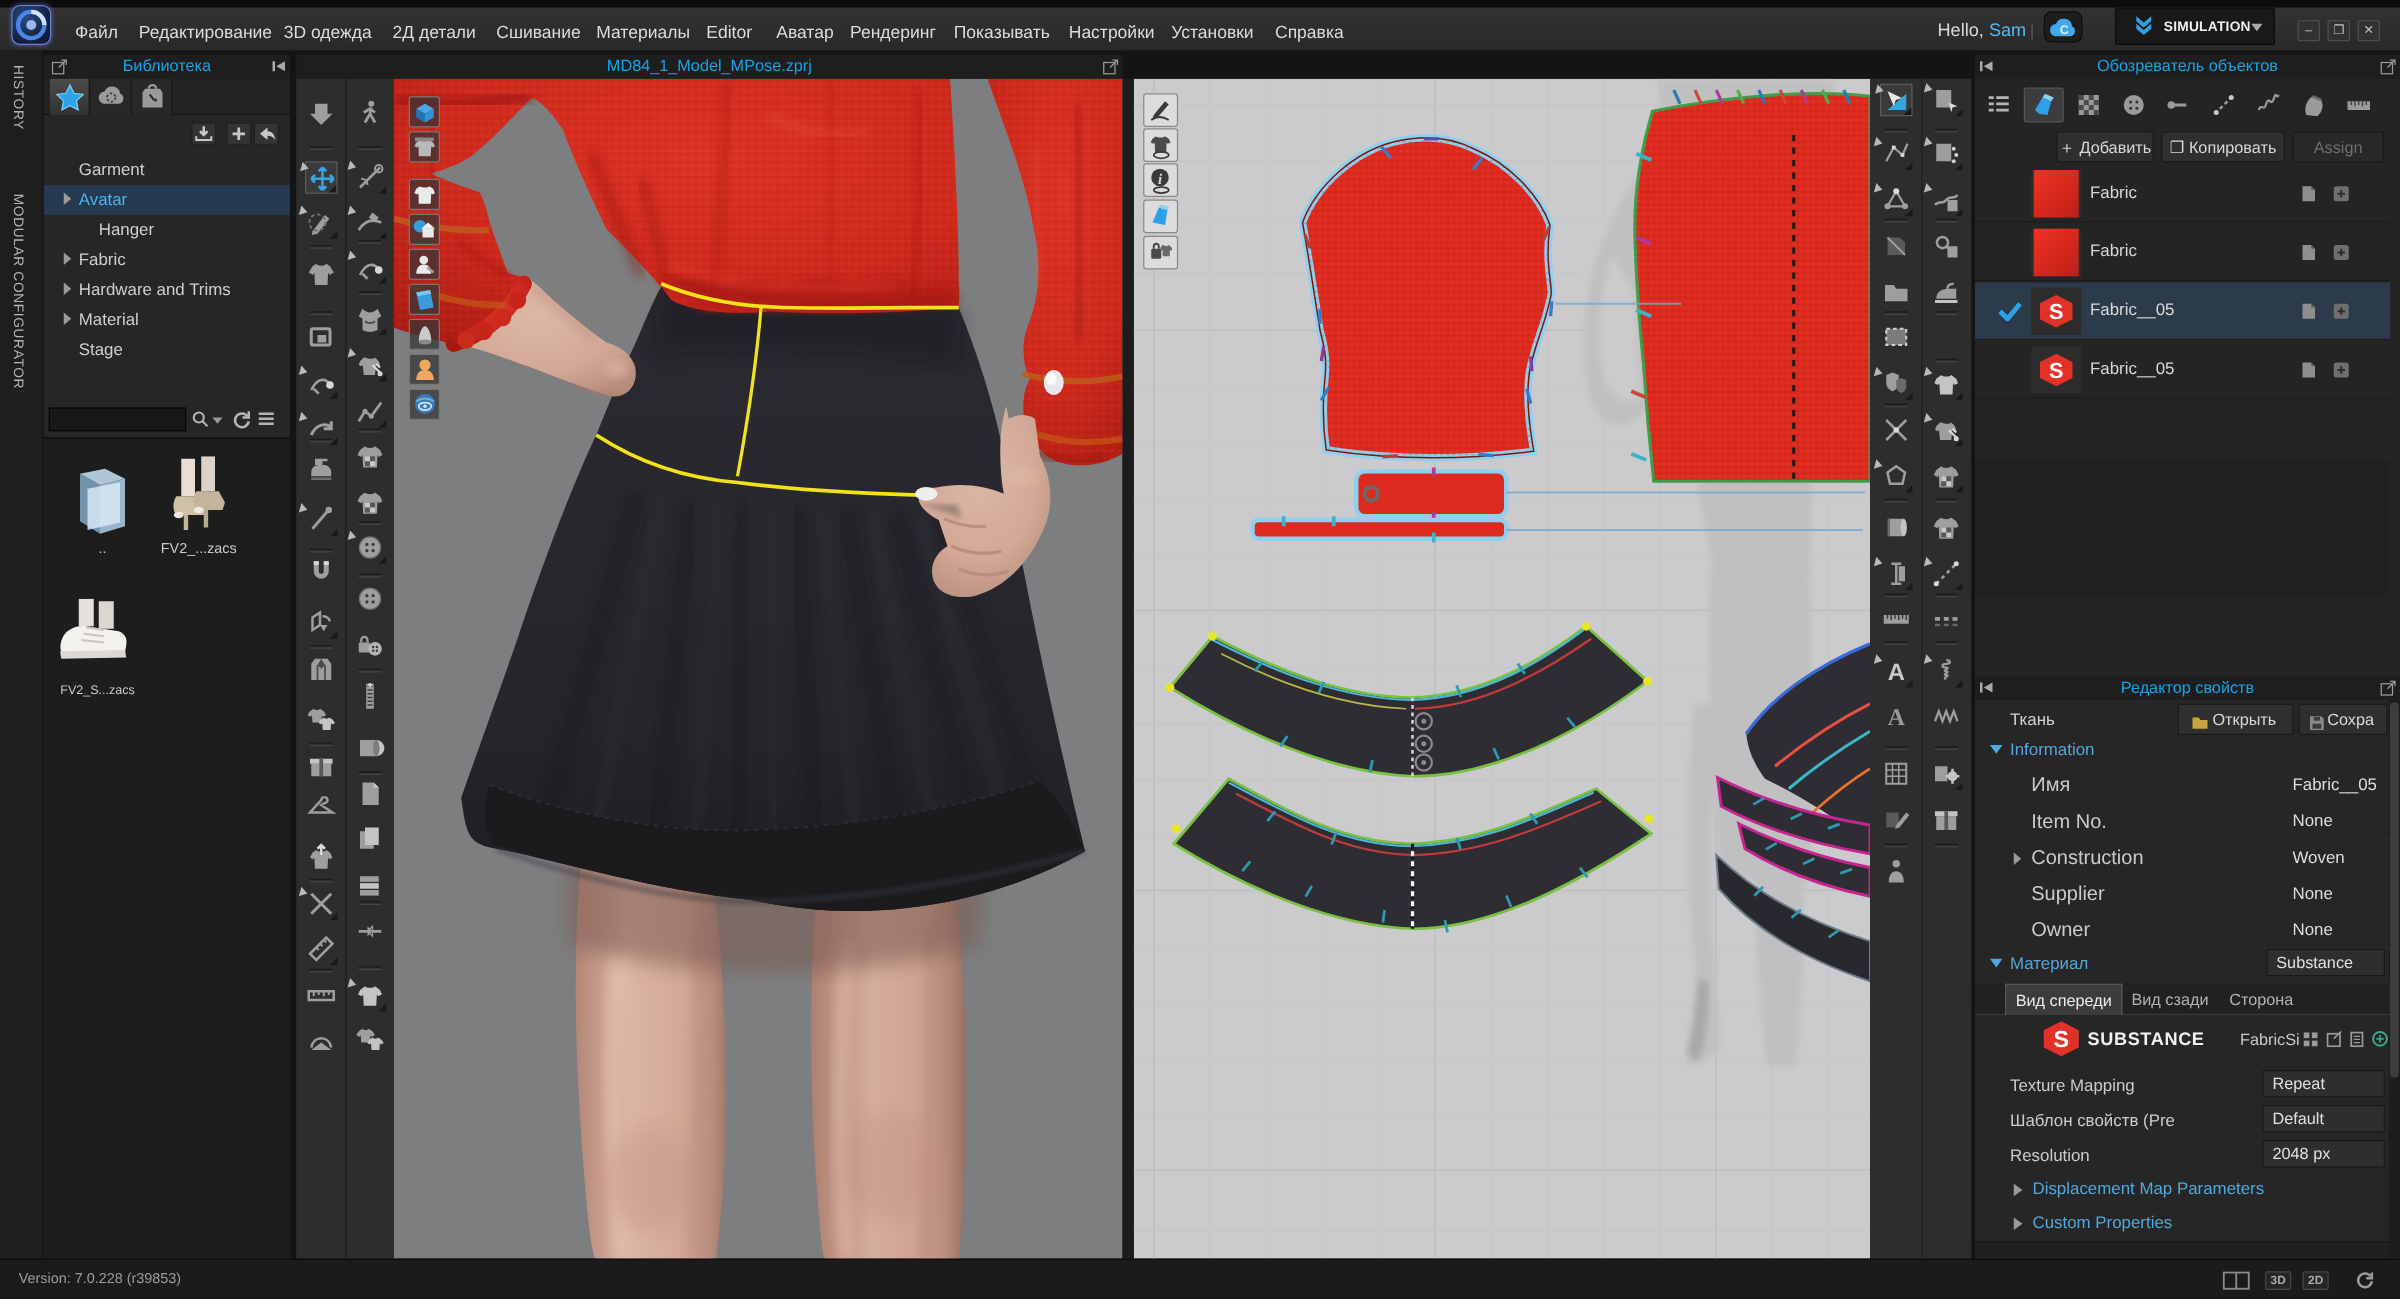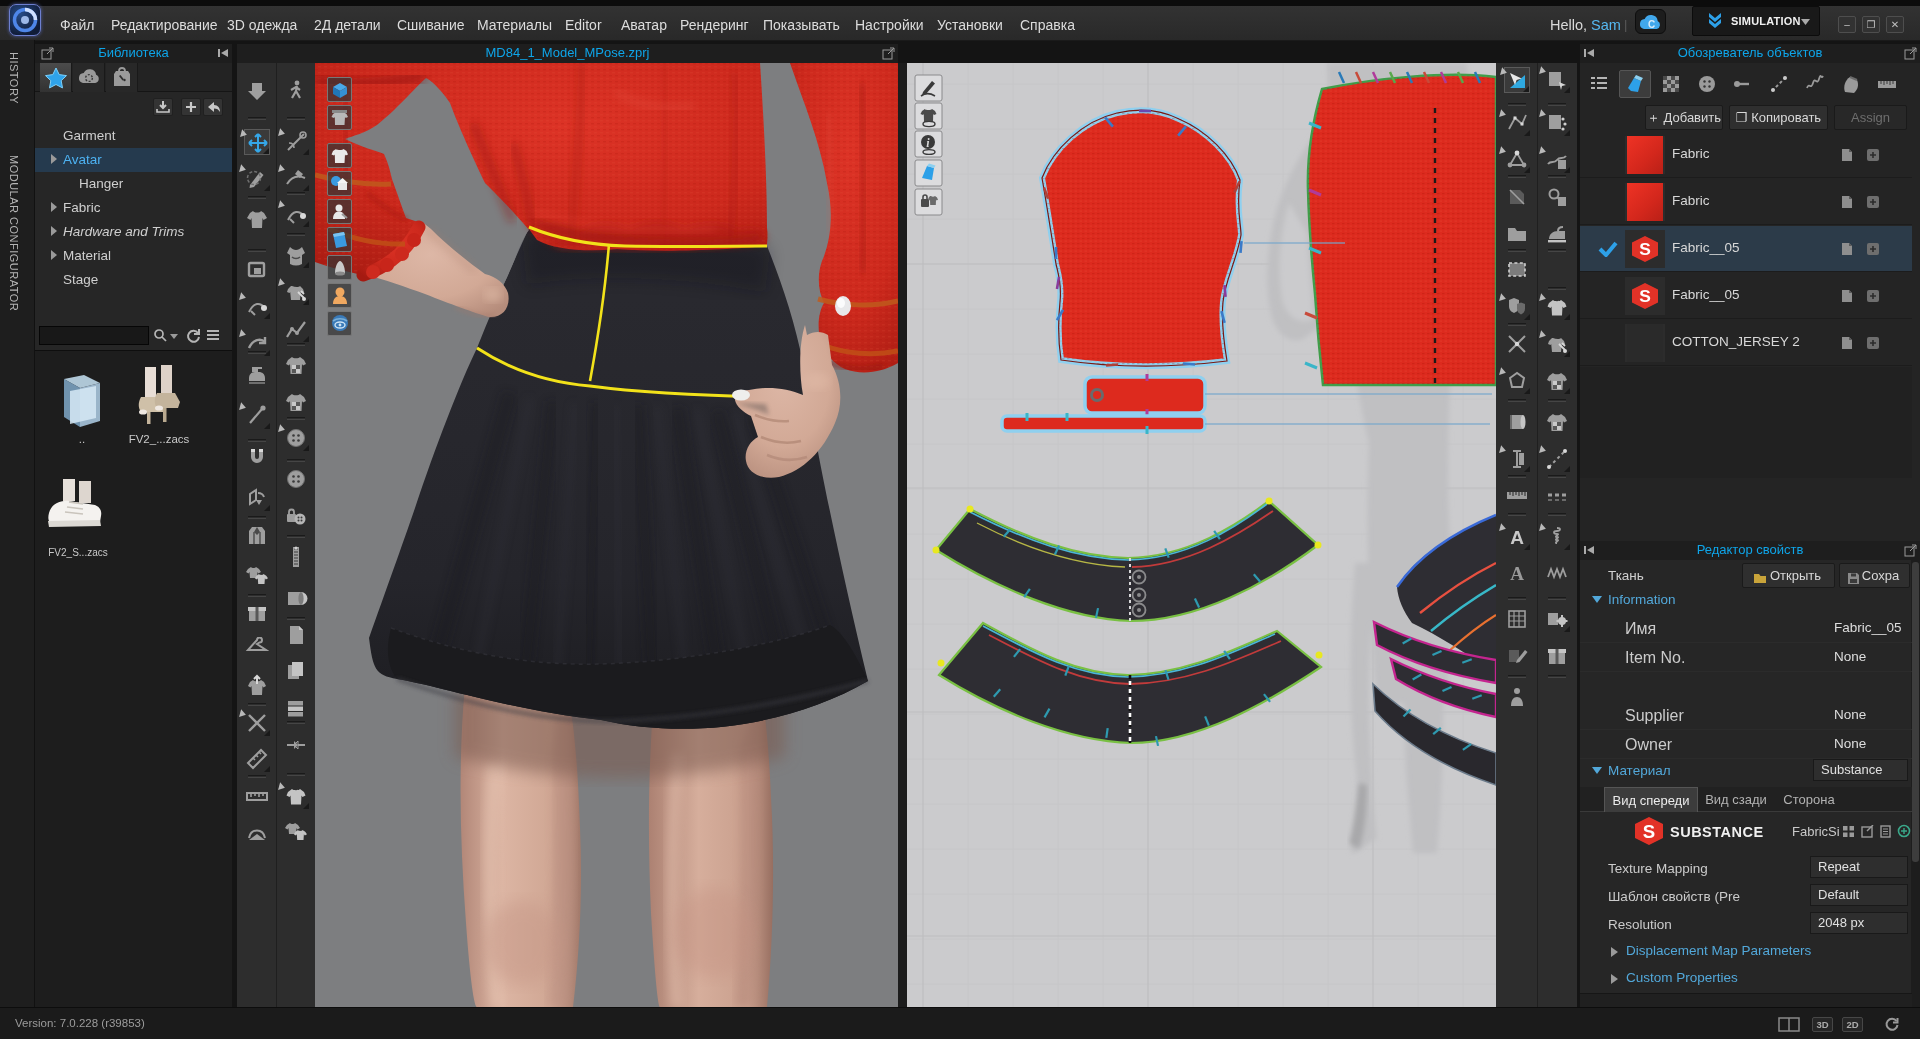--- a/index.html
+++ b/index.html
@@ -146,21 +146,21 @@
         <div class="abs" style="left:16px;top:6px;width:0;height:0;border-left:6px solid #9a9a9a;border-top:5px solid transparent;border-bottom:5px solid transparent"></div>
         <div class="abs" style="left:28px;top:4px;font-size:13.5px;color:#4db2f2">Avatar</div>
       </div>
       <div class="abs" style="left:16px;top:109px;width:197px;height:24px;">
         <div class="abs" style="left:28px;top:4px;font-size:13.5px;color:#cfcfcf">Hanger</div>
       </div>
       <div class="abs" style="left:0;top:133px;width:197px;height:24px;">
         <div class="abs" style="left:16px;top:6px;width:0;height:0;border-left:6px solid #9a9a9a;border-top:5px solid transparent;border-bottom:5px solid transparent"></div>
         <div class="abs" style="left:28px;top:4px;font-size:13.5px;color:#cfcfcf">Fabric</div>
       </div>
-      <div class="abs" style="left:0;top:157px;width:197px;height:24px;font-style:italic;">
+      <div class="abs" style="left:0;top:157px;width:197px;height:24px;">
         <div class="abs" style="left:16px;top:6px;width:0;height:0;border-left:6px solid #9a9a9a;border-top:5px solid transparent;border-bottom:5px solid transparent"></div>
         <div class="abs" style="left:28px;top:4px;font-size:13.5px;color:#cfcfcf">Hardware and Trims</div>
       </div>
       <div class="abs" style="left:0;top:181px;width:197px;height:24px;">
         <div class="abs" style="left:16px;top:6px;width:0;height:0;border-left:6px solid #9a9a9a;border-top:5px solid transparent;border-bottom:5px solid transparent"></div>
         <div class="abs" style="left:28px;top:4px;font-size:13.5px;color:#cfcfcf">Material</div>
       </div>
       <div class="abs" style="left:0;top:205px;width:197px;height:24px;">
         <div class="abs" style="left:28px;top:4px;font-size:13.5px;color:#cfcfcf">Stage</div>
       </div>
@@ -1251,33 +1251,20 @@
       <div class="fname">Fabric__05</div>
       <svg class="abs" style="left:259px;top:15px" width="16" height="16" viewBox="0 0 16 16">
         <path d="M3 2 h7 l3 3 v9 H3 Z" fill="#8e8e8e"></path>
         <path d="M10 2 v3 h3" fill="#5a5a5a"></path>
       </svg>
       <svg class="abs" style="left:285px;top:15px" width="16" height="16" viewBox="0 0 16 16">
         <rect x="2" y="2" width="12" height="12" rx="2" fill="#6e6e6e"></rect>
         <path d="M8 5 v6 M5 8 h6" stroke="#2c2c2c" stroke-width="1.6"></path>
       </svg>
     </div>
-    <div class="abs" style="left:1580px;top:320px;width:332px;height:46px;background:#242424;border-bottom:1px solid #1c1c1c">
-      <div class="abs" style="left:45px;top:4px;width:40px;height:38px;background:#2c2c2c"></div>
-      <div class="abs" style="left:47px;top:4px;width:36px;height:38px;background:#2a2a2a"></div>
-      <div class="fname">COTTON_JERSEY 2</div>
-      <svg class="abs" style="left:259px;top:15px" width="16" height="16" viewBox="0 0 16 16">
-        <path d="M3 2 h7 l3 3 v9 H3 Z" fill="#8e8e8e"></path>
-        <path d="M10 2 v3 h3" fill="#5a5a5a"></path>
-      </svg>
-      <svg class="abs" style="left:285px;top:15px" width="16" height="16" viewBox="0 0 16 16">
-        <rect x="2" y="2" width="12" height="12" rx="2" fill="#6e6e6e"></rect>
-        <path d="M8 5 v6 M5 8 h6" stroke="#2c2c2c" stroke-width="1.6"></path>
-      </svg>
-    </div>
     <div class="abs" style="left:1580px;top:367px;width:332px;height:111px;background:#212121"></div>
     <div class="ptitle" style="left:1580px;top:541px;width:340px;z-index:5">Редактор свойств<svg class="abs" style="left:3px;top:3px;transform:scaleX(-1)" width="12" height="12" viewBox="0 0 12 12">
         <path d="M1 2 L8 6 L1 10 Z" fill="#aaa"></path>
         <rect x="9" y="2" width="2" height="8" fill="#aaa"></rect>
       </svg><svg class="abs" style="left:324px;top:3px" width="13" height="13" viewBox="0 0 13 13">
         <rect x="1" y="3" width="9" height="9" fill="none" stroke="#9a9a9a"></rect>
         <path d="M6 7 L12 1 M8 1 h4 v4" stroke="#9a9a9a" fill="none"></path>
       </svg></div>
     <div class="abs" style="left:1580px;top:560px;width:340px;height:447px;background:#262626">
       <div class="abs" style="left:331px;top:0;width:9px;height:447px;background:#1d1d1d"></div>
@@ -1294,20 +1281,25 @@
       <div class="abs" style="left:12px;top:36px;width:0;height:0;border-top:7px solid #52a8da;border-left:5px solid transparent;border-right:5px solid transparent"></div>
       <div class="abs bluehdr" style="left:28px;top:32px">Information</div>
       <div class="prow" style="top:54px;left:0">
         <div class="plab">Имя</div>
         <div class="pval">Fabric__05</div>
       </div>
       <div class="prow" style="top:83px;left:0">
         <div class="plab">Item No.</div>
         <div class="pval">None</div>
       </div>
+      <div class="prow" style="top:112px;left:0">
+        <div class="abs" style="left:31px;top:10px;width:0;height:0;border-left:6px solid #9a9a9a;border-top:5px solid transparent;border-bottom:5px solid transparent"></div>
+        <div class="plab">Construction</div>
+        <div class="pval">Woven</div>
+      </div>
       <div class="prow" style="top:141px;left:0">
         <div class="plab">Supplier</div>
         <div class="pval">None</div>
       </div>
       <div class="prow" style="top:170px;left:0">
         <div class="plab">Owner</div>
         <div class="pval">None</div>
       </div>
       <div class="abs" style="left:12px;top:207px;width:0;height:0;border-top:7px solid #52a8da;border-left:5px solid transparent;border-right:5px solid transparent"></div>
       <div class="abs bluehdr" style="left:28px;top:203px">Материал</div>

